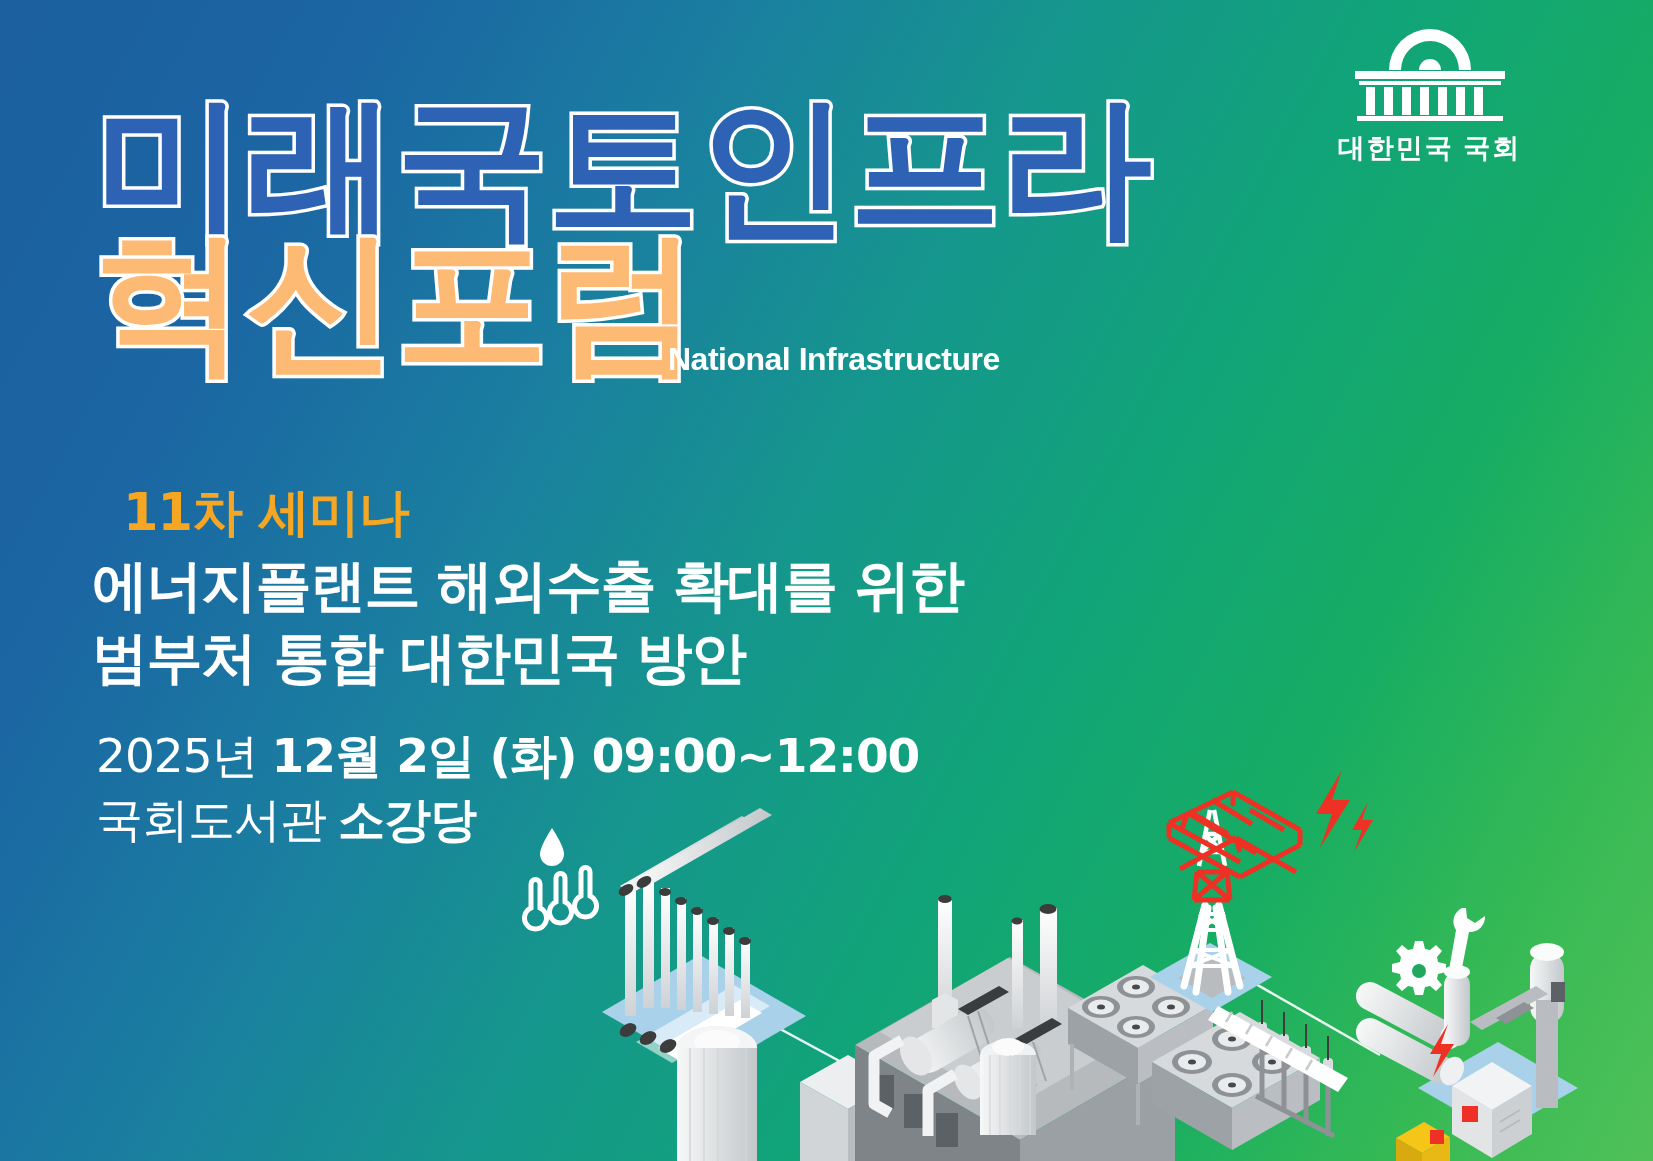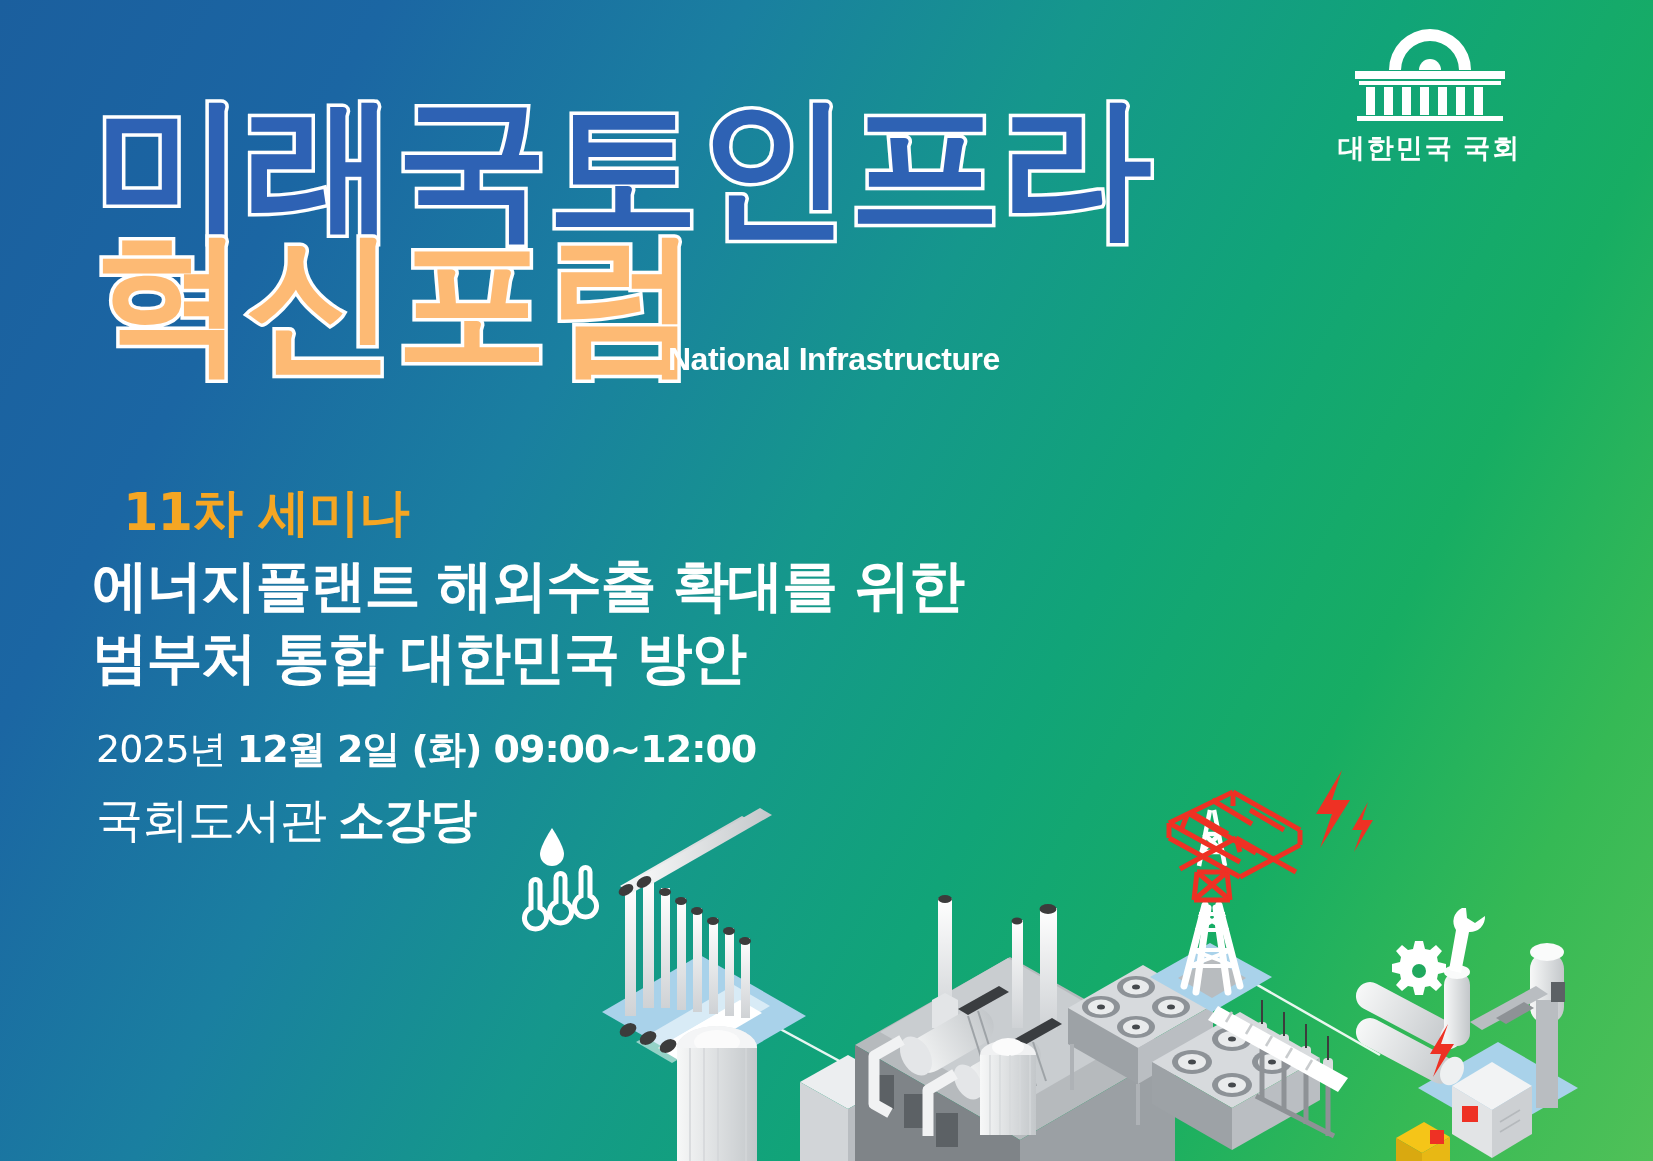--- a/index.html
+++ b/index.html
@@ -113,21 +113,21 @@
     letter-spacing:-1.5px;
     font-family:"DejaVu Sans", sans-serif;
     white-space:nowrap;
   }
   .topic span { display:block; }
 
   .datetime {
     position:absolute;
     left:96px; top:724px;
     color:#ffffff;
-    font-size:38px;
+    font-size:47px;
     line-height:1.35;
     letter-spacing:-1px;
     white-space:nowrap;
     font-family:"DejaVu Sans", sans-serif;
   }
   .datetime .lt { font-weight:400; }
   .datetime .hv { font-weight:800; }
 
   .venue {
     position:absolute;

